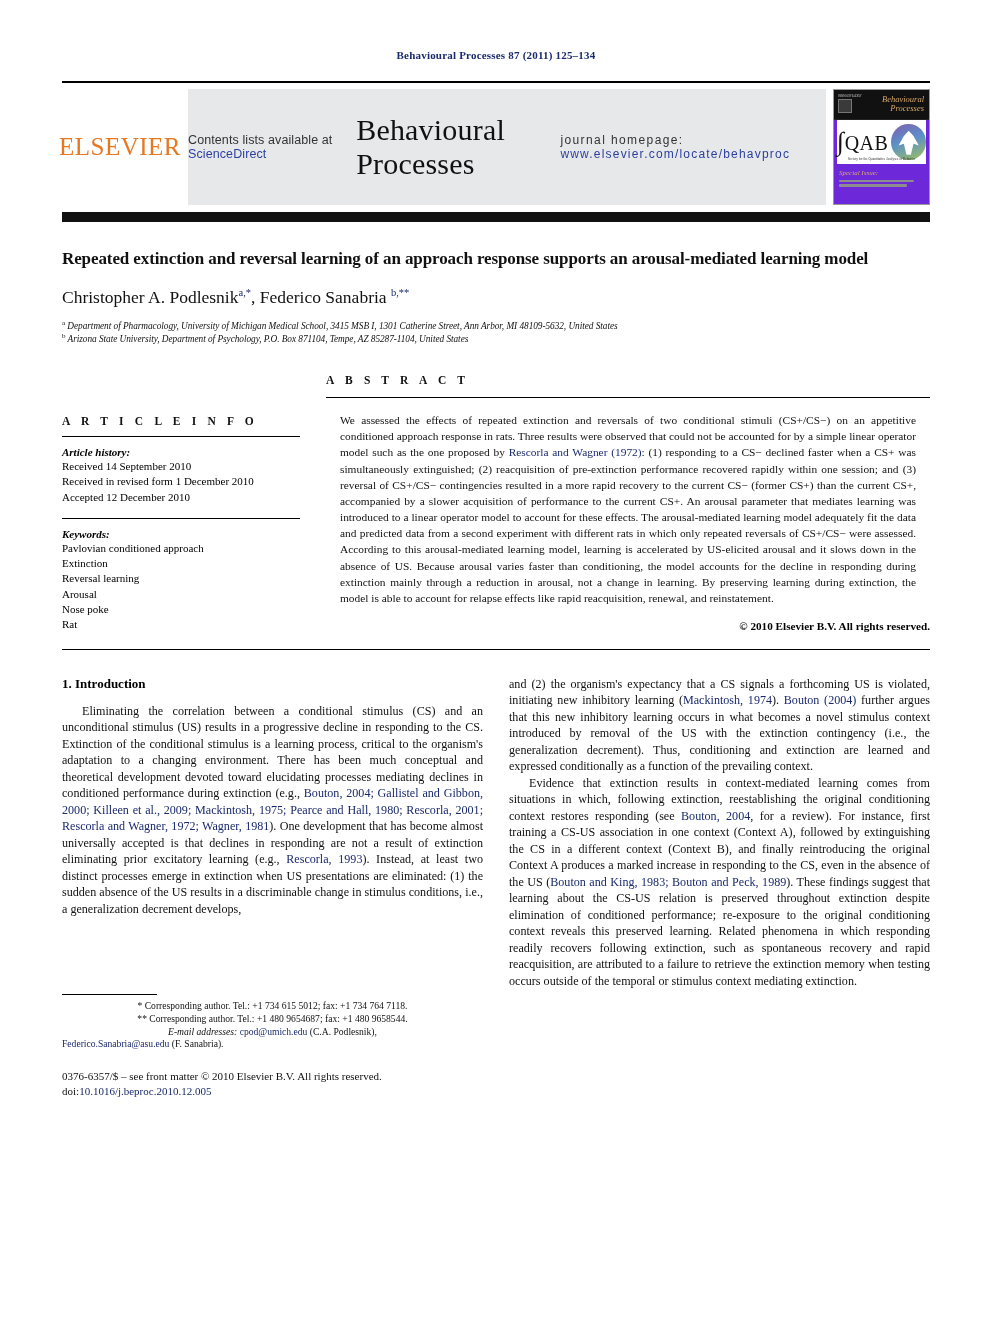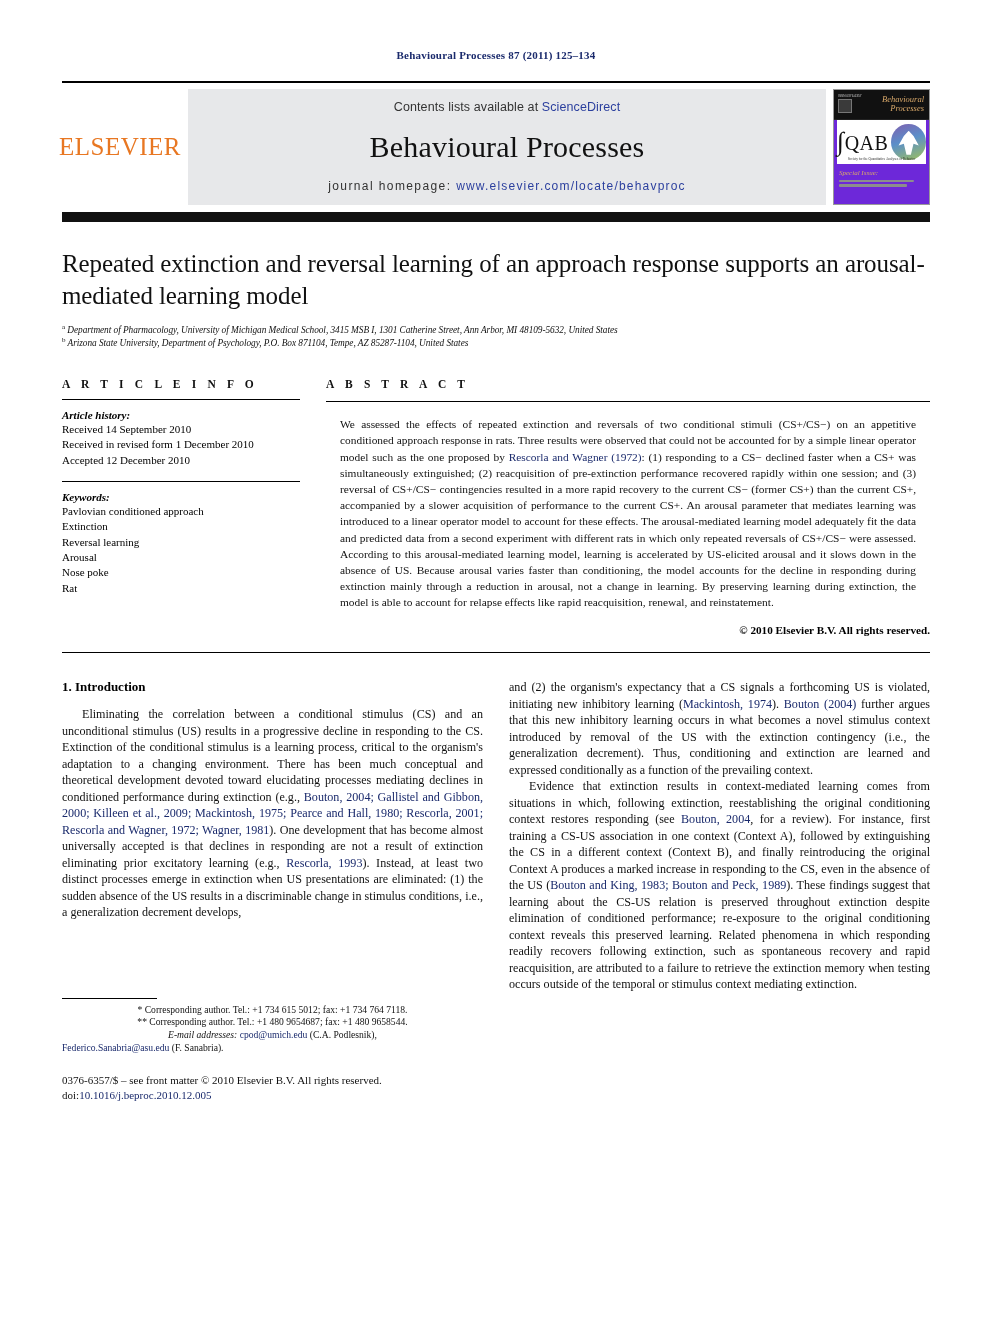--- a/index.html
+++ b/index.html
@@ -52,21 +52,21 @@
     letter-spacing: 0.5px;
     color: #E87722;
     line-height: 1;
     margin-top: 1px;
   }
   .center-band {
     flex: 1 1 auto;
     background: #e7e8ea;
     margin: 0 7px 0 7px;
     display: flex;
-    flex-direction: column;
+    flex-direction: row;
     justify-content: space-between;
     align-items: center;
     padding: 11px 0 12px 0;
   }
   .contents-line {
     font-family: "Liberation Sans", sans-serif;
     font-size: 12.5px;
     color: #333;
     letter-spacing: 0.1px;
   }
@@ -131,22 +131,22 @@
   .masthead-rule {
     height: 10px;
     background: #111;
     margin-top: 7px;
   }
 
   
   .title-block { margin-top: 26px; }
   h1.article-title {
     font-family: "Liberation Serif", serif;
-    font-weight: normal;
-    font-size: 25px;
+    font-weight: bold;
+    font-size: 17px;
     line-height: 1.28;
     margin: 0;
     letter-spacing: -0.1px;
     color: #111;
   }
   .authors {
     margin-top: 17px;
     font-family: "Liberation Serif", serif;
     font-size: 17.5px;
     color: #111;
@@ -162,21 +162,21 @@
     letter-spacing: -0.05px;
   }
   .affiliations sup { font-style: normal; font-size: 7px; }
 
   
   .info-abstract {
     margin-top: 30px;
     display: flex;
     gap: 26px;
   }
-  .col-info { width: 238px; flex: 0 0 238px; }
+  .col-info { width: 238px; flex: 0 0 238px; margin-top: 41px; }
   .col-abs { flex: 1 1 auto; }
 
   .sec-label {
     font-family: "Liberation Serif", serif;
     font-weight: bold;
     font-size: 11.5px;
     letter-spacing: 4.2px;
     color: #111;
   }
   .hr-thin { border: 0; border-top: 1px solid #000; margin: 9px 0 9px 0; }
@@ -321,20 +321,23 @@
             <div style="width:80%"></div>
         </div>
       </div>
     </div>
   </div>
 
   <div class="masthead-rule"></div>
 
   <div class="title-block">
     <h1 class="article-title">Repeated extinction and reversal learning of an approach response supports an arousal-mediated learning model</h1>
+    <div class="authors">
+      <span>Christopher A. Podlesnik</span><sup>a,*</sup>, <span>Federico Sanabria</span> <sup>b,**</sup>
+    </div>
     <div class="affiliations">
       <p><sup>a</sup> <span>Department of Pharmacology, University of Michigan Medical School, 3415 MSB I, 1301 Catherine Street, Ann Arbor, MI 48109-5632, United States</span></p>
       <p><sup>b</sup> <span>Arizona State University, Department of Psychology, P.O. Box 871104, Tempe, AZ 85287-1104, United States</span></p>
     </div>
   </div>
 
   <div class="info-abstract">
 
     <div class="col-info">
       <div class="sec-label">A R T I C L E    I N F O</div>

